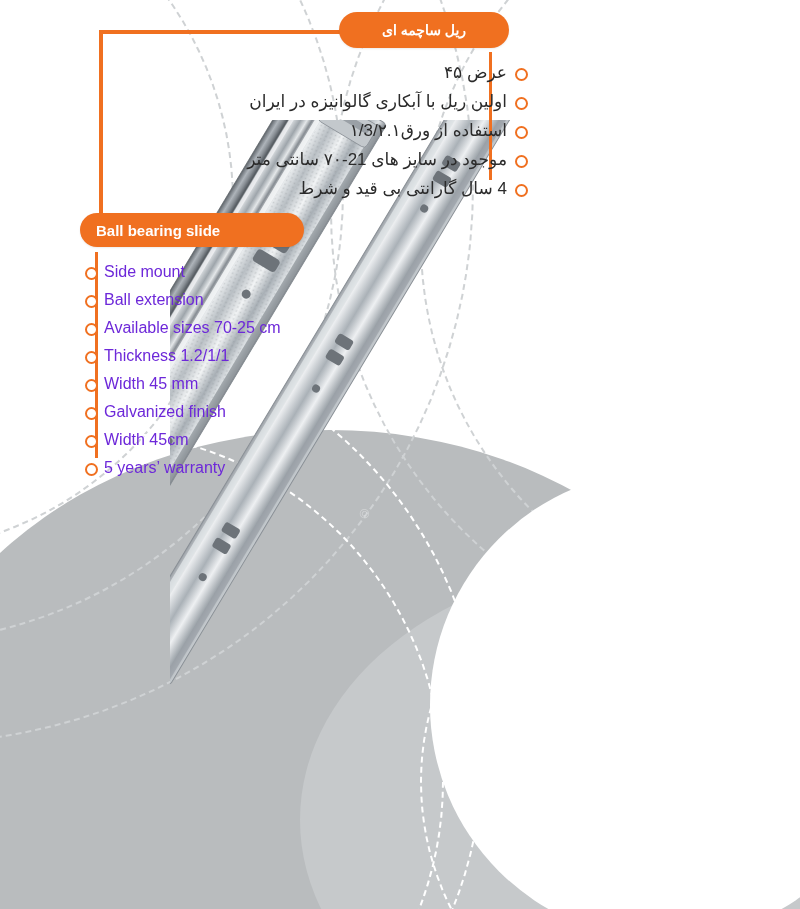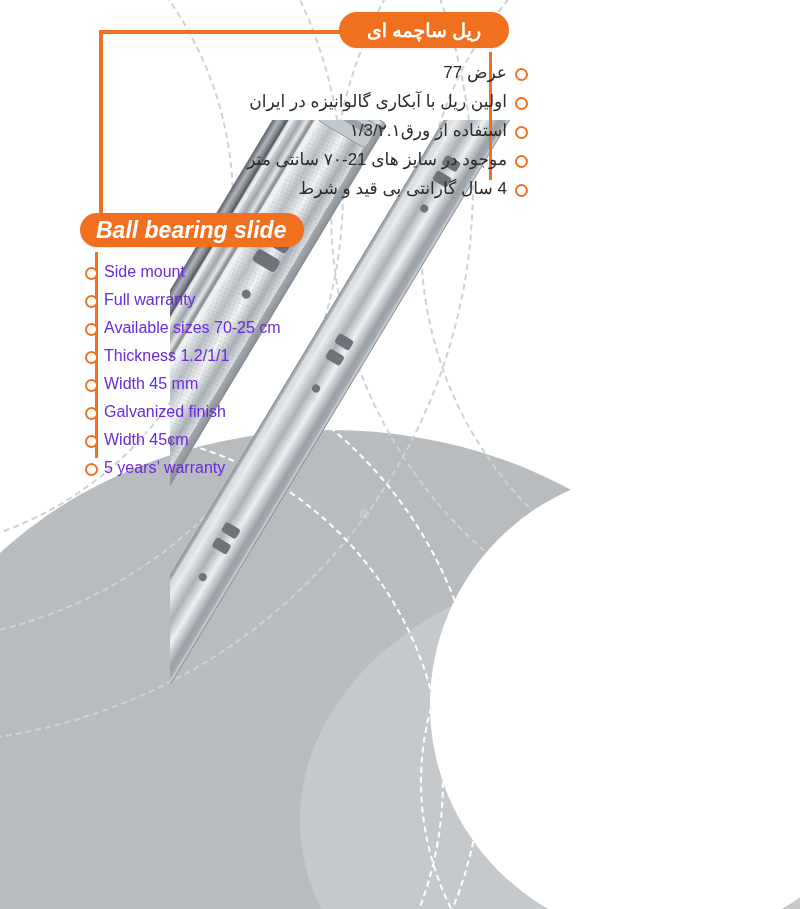--- a/index.html
+++ b/index.html
@@ -77,33 +77,32 @@
     justify-content: center;
     z-index: 6;
     white-space: nowrap;
     box-shadow: 0 1px 2px rgba(0,0,0,0.08);
   }
   #tag-fa {
     left: 339px;
     top: 12px;
     width: 170px;
     height: 36px;
-    font-size: 19px;
+    font-size: 14px;
     direction: rtl;
   }
   #tag-en {
     left: 80px;
     top: 213px;
     width: 224px;
     height: 34px;
-    font-size: 23px;
+    font-size: 15px;
     justify-content: flex-start;
     padding-left: 16px;
     box-sizing: border-box;
-    font-style: italic;
   }
   
   .connector {
     position: absolute;
     background: #f07020;
     z-index: 5;
   }
   
   .list {
     position: absolute;
@@ -286,21 +285,21 @@
   <div class="tag" id="tag-fa">ریل ساچمه ای</div>
 
   <div class="connector" style="left:99px; top:30px; width:242px; height:4px;"></div>
   <div class="connector" style="left:99px; top:30px; width:4px; height:14px; border-radius:2px;"></div>
   <div class="connector" style="left:99px; top:30px; width:4px; height:200px;"></div>
 
   <div class="connector" style="left:489px; top:52px; width:3px; height:128px;"></div>
 
   <div class="list" id="list-fa">
     <div class="row">
-      <span>عرض 77</span>
+      <span>عرض ۴۵</span>
       <span class="dot" style="right:-21px; top:10px;"></span>
     </div>
     <div class="row">
       <span>اولین ریل با آبکاری گالوانیزه در ایران</span>
       <span class="dot" style="right:-21px; top:10px;"></span>
     </div>
     <div class="row">
       <span>استفاده از ورق۱/3/۲.۱</span>
       <span class="dot" style="right:-21px; top:10px;"></span>
     </div>
@@ -318,21 +317,21 @@
 
   <div class="connector" style="left:95px; top:252px; width:3px; height:206px;"></div>
 
   <div class="list" id="list-en">
     <div class="row">
       <span class="dot" style="left:-19px; top:9px;"></span>
       <span>Side mount</span>
     </div>
     <div class="row">
       <span class="dot" style="left:-19px; top:9px;"></span>
-      <span>Full warranty</span>
+      <span>Ball extension</span>
     </div>
     <div class="row">
       <span class="dot" style="left:-19px; top:9px;"></span>
       <span>Available sizes 70-25 cm</span>
     </div>
     <div class="row">
       <span class="dot" style="left:-19px; top:9px;"></span>
       <span>Thickness 1.2/1/1</span>
     </div>
     <div class="row">

